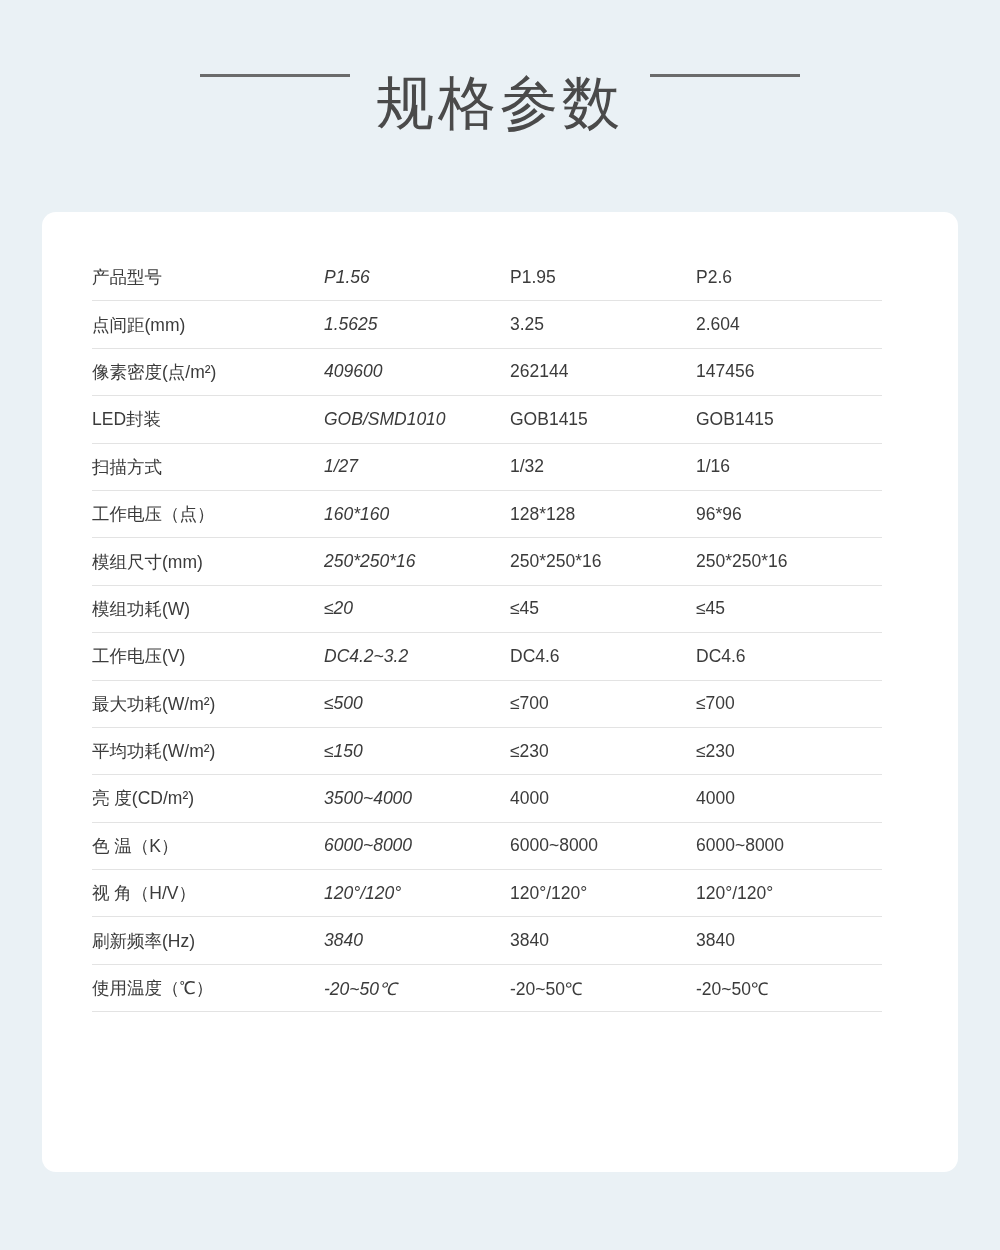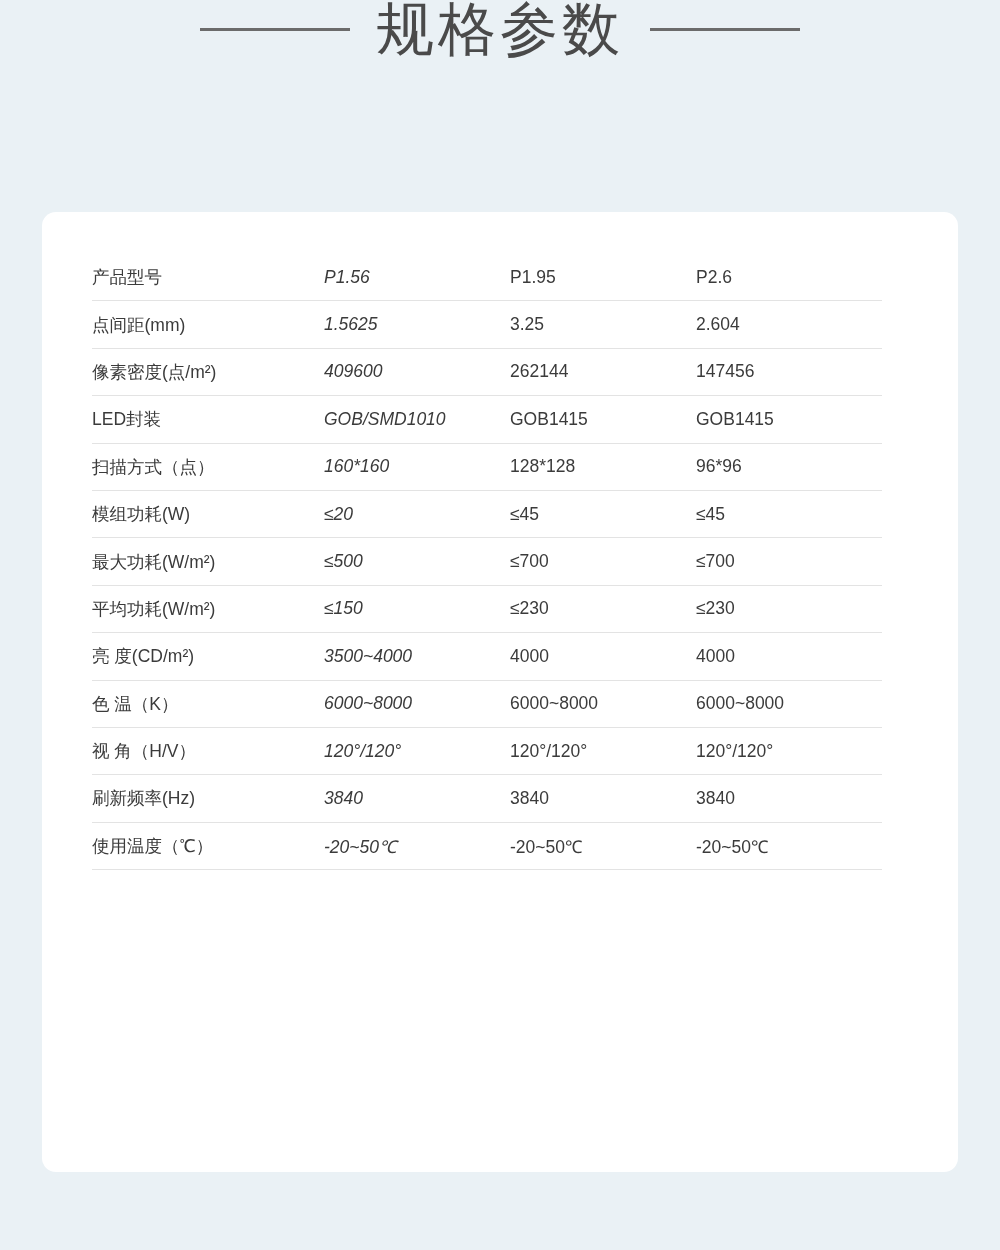--- a/index.html
+++ b/index.html
@@ -15,23 +15,23 @@
     overflow: hidden;
   }
   .page {
     position: relative;
     width: 1000px;
     height: 1250px;
     box-sizing: border-box;
   }
   .title-row {
     display: flex;
-    align-items: center;
     justify-content: center;
     gap: 26px;
+    padding-top: 74px;
   }
   .title-line {
     width: 150px;
     height: 3px;
     background: #6b6b6b;
   }
   .title-line.right {
     width: 150px;
   }
   .title-text {
@@ -114,32 +114,50 @@
           <td class="val2">262144</td>
           <td class="val3">147456</td>
         </tr>
         <tr>
           <td class="label">LED封装</td>
           <td class="val">GOB/SMD1010</td>
           <td class="val2">GOB1415</td>
           <td class="val3">GOB1415</td>
         </tr>
         <tr>
-          <td class="label">扫描方式（点）</td>
+          <td class="label">扫描方式</td>
+          <td class="val">1/27</td>
+          <td class="val2">1/32</td>
+          <td class="val3">1/16</td>
+        </tr>
+        <tr>
+          <td class="label">工作电压（点）</td>
           <td class="val">160*160</td>
           <td class="val2">128*128</td>
           <td class="val3">96*96</td>
+        </tr>
+        <tr>
+          <td class="label">模组尺寸(mm)</td>
+          <td class="val">250*250*16</td>
+          <td class="val2">250*250*16</td>
+          <td class="val3">250*250*16</td>
         </tr>
         <tr>
           <td class="label">模组功耗(W)</td>
           <td class="val">≤20</td>
           <td class="val2">≤45</td>
           <td class="val3">≤45</td>
         </tr>
         <tr>
+          <td class="label">工作电压(V)</td>
+          <td class="val">DC4.2~3.2</td>
+          <td class="val2">DC4.6</td>
+          <td class="val3">DC4.6</td>
+        </tr>
+        <tr>
           <td class="label">最大功耗(W/m²)</td>
           <td class="val">≤500</td>
           <td class="val2">≤700</td>
           <td class="val3">≤700</td>
         </tr>
         <tr>
           <td class="label">平均功耗(W/m²)</td>
           <td class="val">≤150</td>
           <td class="val2">≤230</td>
           <td class="val3">≤230</td>

